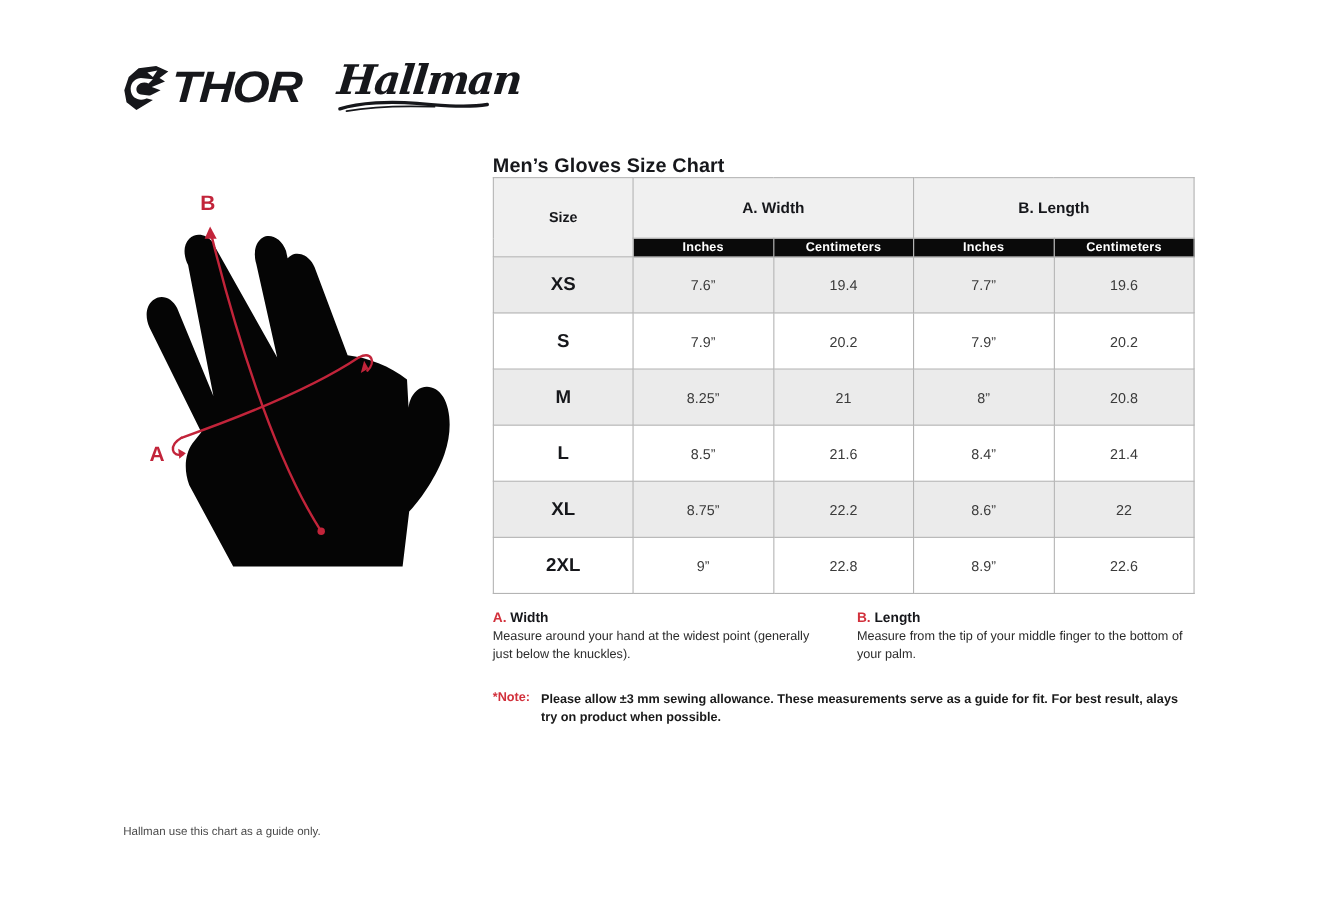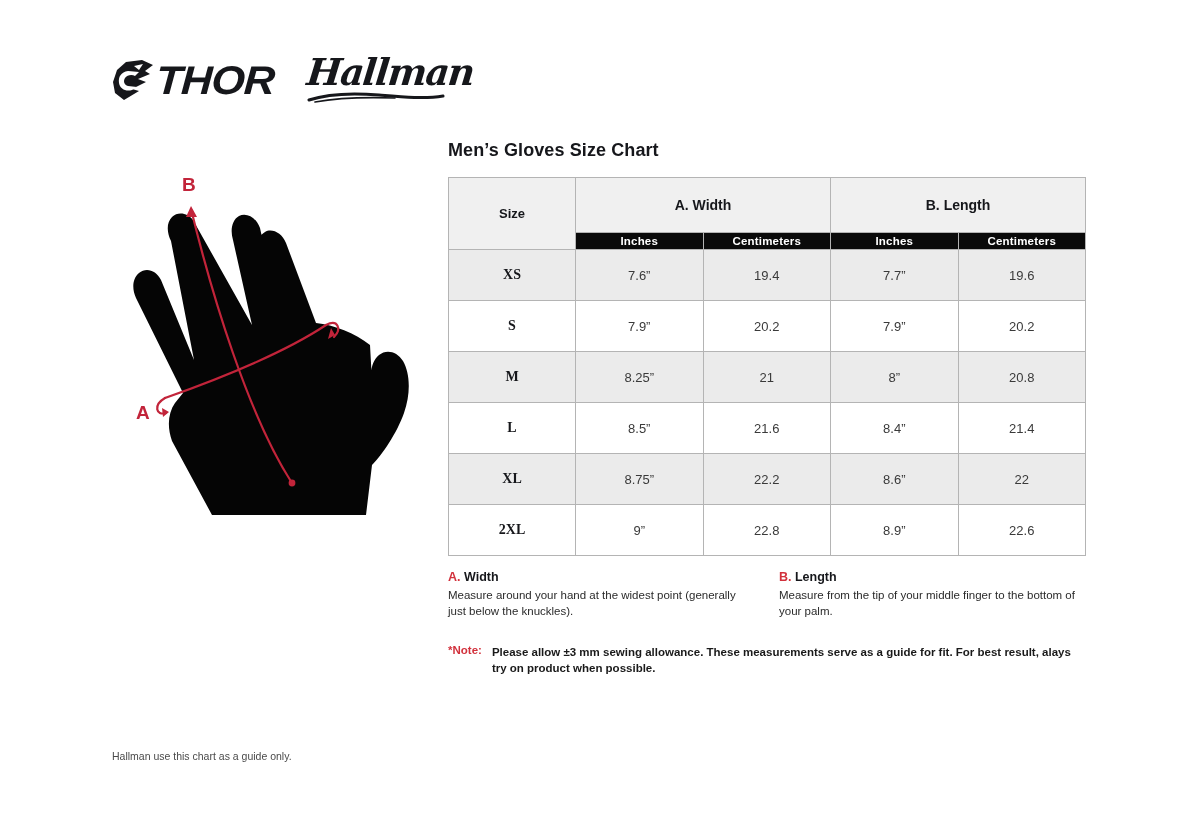--- a/index.html
+++ b/index.html
@@ -62,21 +62,21 @@
   .hand-figure svg { display: block; width: 320px; height: 370px; }
 
   
   .content { position: absolute; left: 448px; top: 140px; width: 640px; }
 
   .chart-title {
     font-size: 18px;
     font-weight: bold;
     color: #16171b;
     letter-spacing: 0.1px;
-    margin-bottom: 16px;
+    margin-bottom: 0;
   }
 
   
   table.size-table {
     width: 637px;
     border-collapse: collapse;
     table-layout: fixed;
   }
   table.size-table th, table.size-table td {
     border: 1px solid #b4b4b4;
@@ -103,25 +103,24 @@
   th.unit-head {
     background: #0a0a0a;
     color: #ffffff;
     font-size: 11.5px;
     font-weight: bold;
     height: 14px;
     border-color: #0a0a0a;
     letter-spacing: 0.2px;
   }
   td.size-cell {
-    font-size: 14px;
+    font-size: 17px;
     font-weight: bold;
     color: #16171b;
     height: 51px;
-    font-family: Liberation Serif, serif;
   }
   td.val-cell {
     font-size: 13px;
     font-weight: normal;
     color: #3a3a3a;
     height: 51px;
   }
   tr.shaded td { background: #ebebeb; }
   tr.plain td  { background: #ffffff; }
 

